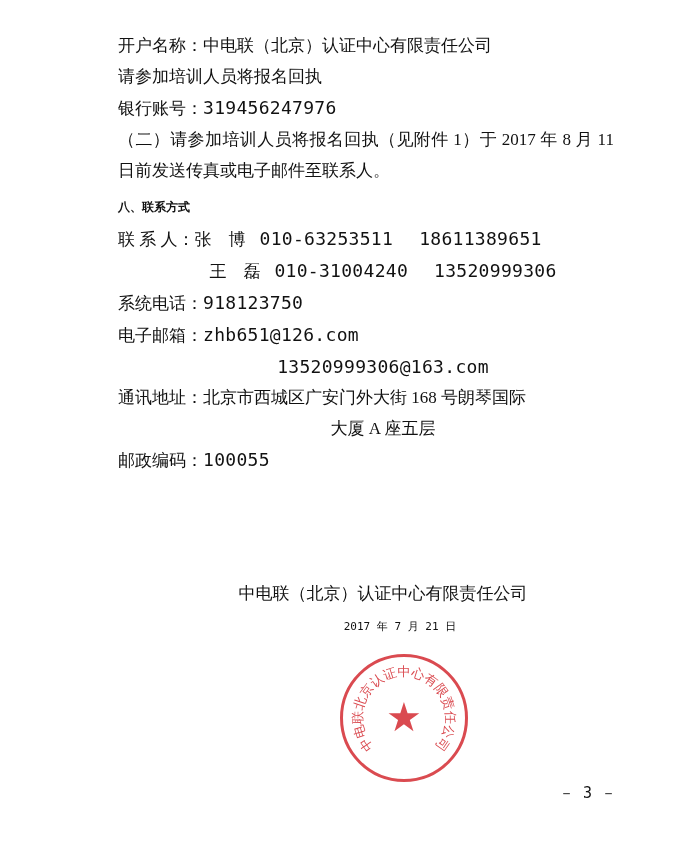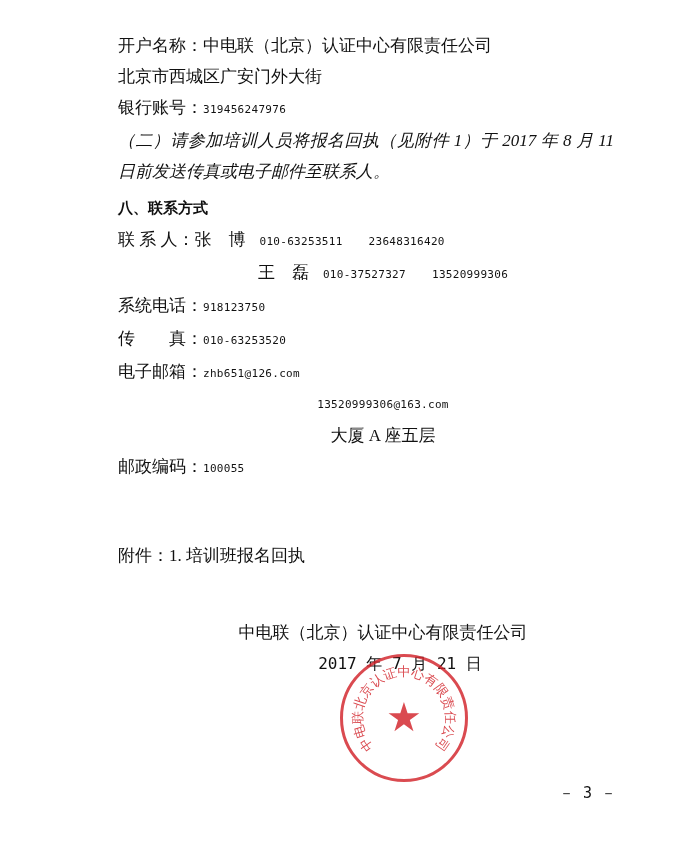--- a/index.html
+++ b/index.html
@@ -35,33 +35,32 @@
   .label {
     font-family: "Liberation Serif", "DejaVu Serif", serif;
     font-size: 17px;
   }
   .value-cn {
     font-family: "Liberation Serif", "DejaVu Serif", serif;
     font-size: 17px;
   }
   .value-mono {
     font-family: "DejaVu Sans Mono", monospace;
-    font-size: 11px;
+    font-size: 18px;
     letter-spacing: 0.3px;
   }
   .para {
     font-size: 17px;
     line-height: 31px;
     text-align: justify;
     padding-left: 58px;
     text-indent: 0;
-    font-style: italic;
   }
   .section-title {
-    font-size: 15px;
+    font-size: 12px;
     line-height: 31px;
     font-weight: bold;
     padding-left: 58px;
     margin-top: 6px;
   }
   .spacer-lg { height: 56px; }
   .attach-line {
     font-size: 17px;
     line-height: 31px;
     padding-left: 58px;
@@ -75,21 +74,21 @@
     position: relative;
   }
   .sign-line {
     font-size: 17px;
     line-height: 31px;
     white-space: pre;
     padding-left: 150px;
   }
   .sign-line .date-mono {
     font-family: "DejaVu Sans Mono", monospace;
-    font-size: 16px;
+    font-size: 11px;
   }
   .seal {
     position: absolute;
     left: 340px;
     top: 648px;
     width: 122px;
     height: 122px;
     border: 3px solid #d2232a;
     border-radius: 50%;
     opacity: 0.82;
@@ -131,73 +130,72 @@
 </head>
 <body>
 
 <div class="page">
 
   <div class="line indent-1">
     <span class="label">开户名称：</span>
     <span class="value-cn">中电联（北京）认证中心有限责任公司</span>
   </div>
   <div class="line indent-1">
-    <span class="value-cn">北京市西城区广安门外大街</span>
+    <span class="value-cn">请参加培训人员将报名回执</span>
   </div>
   <div class="line indent-1">
     <span class="label">银行账号：</span>
     <span class="value-mono">319456247976</span>
   </div>
 
   <div class="para">（二）请参加培训人员将报名回执（见附件 1）于 2017 年 8 月 11 日前发送传真或电子邮件至联系人。</div>
 
   <div class="section-title">八、联系方式</div>
 
   <div class="line indent-1">
     <span class="label">联 系 人：</span>
     <span class="value-cn">张　博</span>
     <span class="w-pad" style="width:14px"></span>
     <span class="value-mono">010-63253511</span>
     <span class="w-pad" style="width:26px"></span>
-    <span class="value-mono">23648316420</span>
+    <span class="value-mono">18611389651</span>
   </div>
   <div class="line indent-2">
     <span class="value-cn">王　磊</span>
     <span class="w-pad" style="width:14px"></span>
-    <span class="value-mono">010-37527327</span>
+    <span class="value-mono">010-31004240</span>
     <span class="w-pad" style="width:26px"></span>
     <span class="value-mono">13520999306</span>
   </div>
 
   <div class="line indent-1">
     <span class="label">系统电话：</span>
     <span class="value-mono">918123750</span>
   </div>
   <div class="line indent-1">
-    <span class="label">传　　真：</span>
-    <span class="value-mono">010-63253520</span>
-  </div>
-  <div class="line indent-1">
     <span class="label">电子邮箱：</span>
     <span class="value-mono">zhb651@126.com</span>
   </div>
   <div class="line indent-2">
     <span class="value-mono">13520999306@163.com</span>
   </div>
+  <div class="line indent-1">
+    <span class="label">通讯地址：</span>
+    <span class="value-cn">北京市西城区广安门外大街 168 号朗琴国际</span>
+  </div>
   <div class="line indent-2">
     <span class="value-cn">大厦 A 座五层</span>
   </div>
   <div class="line indent-1">
     <span class="label">邮政编码：</span>
     <span class="value-mono">100055</span>
   </div>
 
   <div class="spacer-lg"></div>
 
-  <div class="attach-line"><span>附件：</span><span>1. 培训班报名回执</span></div>
 
   <div class="sign-block">
     <div class="sign-line">中电联（北京）认证中心有限责任公司</div>
     <div class="sign-line"><span class="w-pad" style="width:34px"></span><span class="date-mono">2017 年 7 月 21 日</span></div>
   </div>
 
   <div class="seal">
     <div class="seal-text" id="seal-ring">
         <span style="color: rgb(210, 35, 42); transform: translate(-37.681px, 26.3845px) rotate(-125deg) translate(-50%, -50%);">中</span>
         <span style="color: rgb(210, 35, 42); transform: translate(-43.9563px, 13.5587px) rotate(-107.143deg) translate(-50%, -50%);">电</span>

